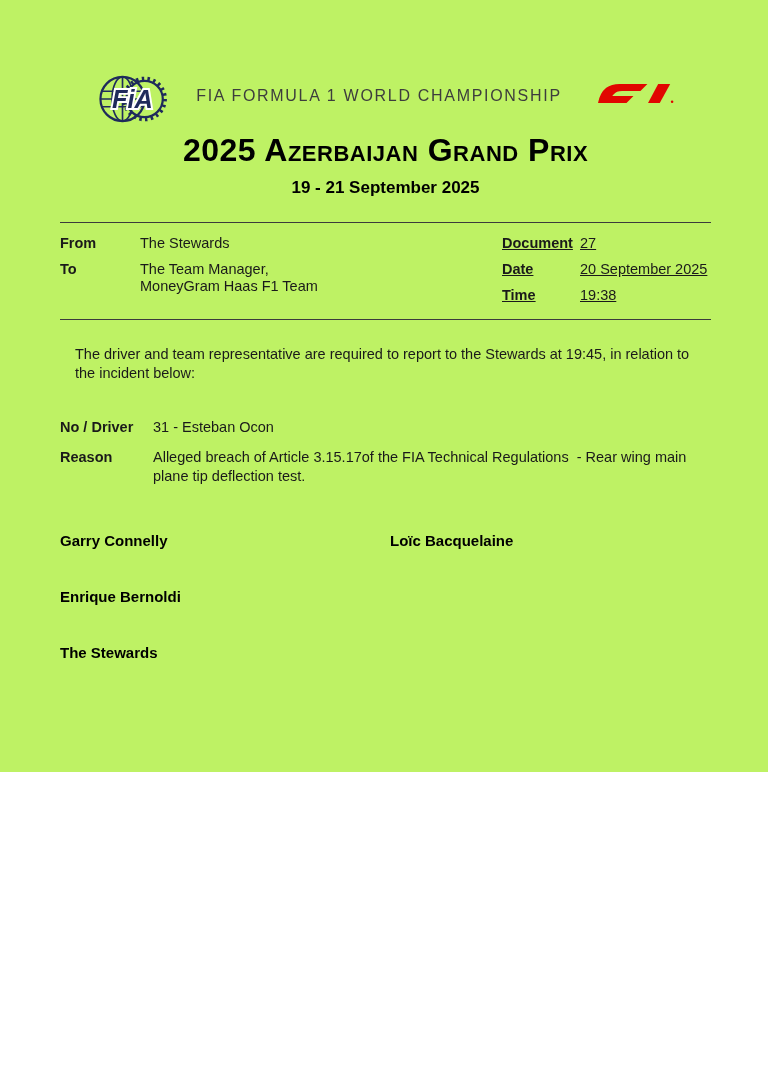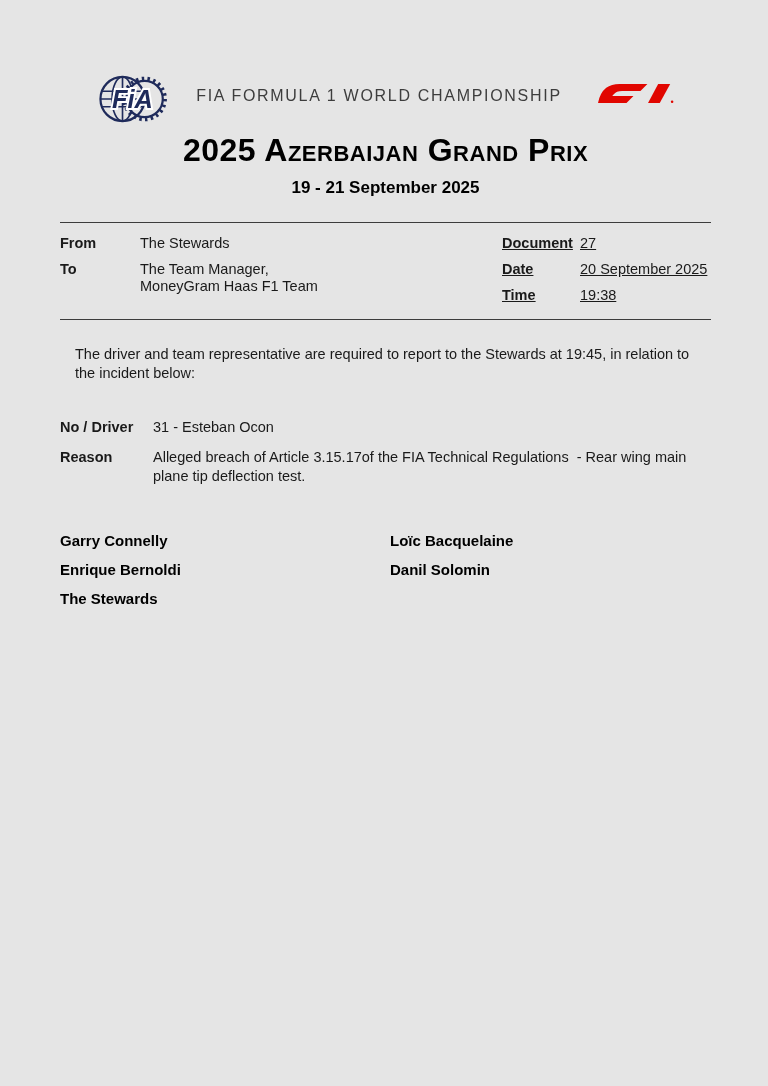--- a/index.html
+++ b/index.html
@@ -1,19 +1,19 @@
 <!DOCTYPE html>
 <html><head>
 <meta charset="utf-8">
 <style>
   html,body{margin:0;padding:0;background:#ffffff;}
   .page{
     position:relative;
-    width:768px;height:1086px;
-    background:#e5e5e5;
+    width:768px;height:772px;
+    background:#bef264;
     font-family:"Liberation Sans",sans-serif;
     color:#1a1a1a;
     overflow:hidden;
   }
   .content{padding:0 57px 0 60px;}
 
   
   .hdr{margin-top:62px;height:74px;display:flex;align-items:center;position:relative;}
   .fia-logo{margin-left:38px;flex:0 0 auto;}
   .champ{
@@ -48,21 +48,21 @@
   
   .summons{margin:25px 15px 0;font-size:14.5px;line-height:19px;}
   .fields{margin-top:35px;}
   .f-row{display:flex;font-size:14.5px;line-height:19px;margin-bottom:11px;}
   .f-lbl{width:93px;font-weight:bold;flex-shrink:0;}
   .f-val{flex:1;white-space:pre-wrap;}
 
   
   .sigs{
     margin-top:47px;
-    display:grid;grid-template-columns:330px 1fr;row-gap:13px;
+    display:grid;grid-template-columns:330px 1fr;row-gap:40px;
     font-size:15px;font-weight:bold;line-height:16px;color:#000;
   }
   .sig-footer{grid-column:1 / span 2;}
 </style>
 </head>
 <body>
 
 <div class="page">
   <div class="content">
 
@@ -138,18 +138,17 @@
       <div class="f-row">
         <span class="f-lbl">Reason</span>
         <span class="f-val">Alleged breach of Article 3.15.17of the FIA Technical Regulations  - Rear wing main plane tip deflection test.</span>
       </div>
     </div>
 
     <div class="sigs">
       <div>Garry Connelly</div>
       <div>Loïc Bacquelaine</div>
       <div>Enrique Bernoldi</div>
-      <div>Danil Solomin</div>
       <div class="sig-footer">The Stewards</div>
     </div>
 
   </div>
 </div>
 
 </body></html>

